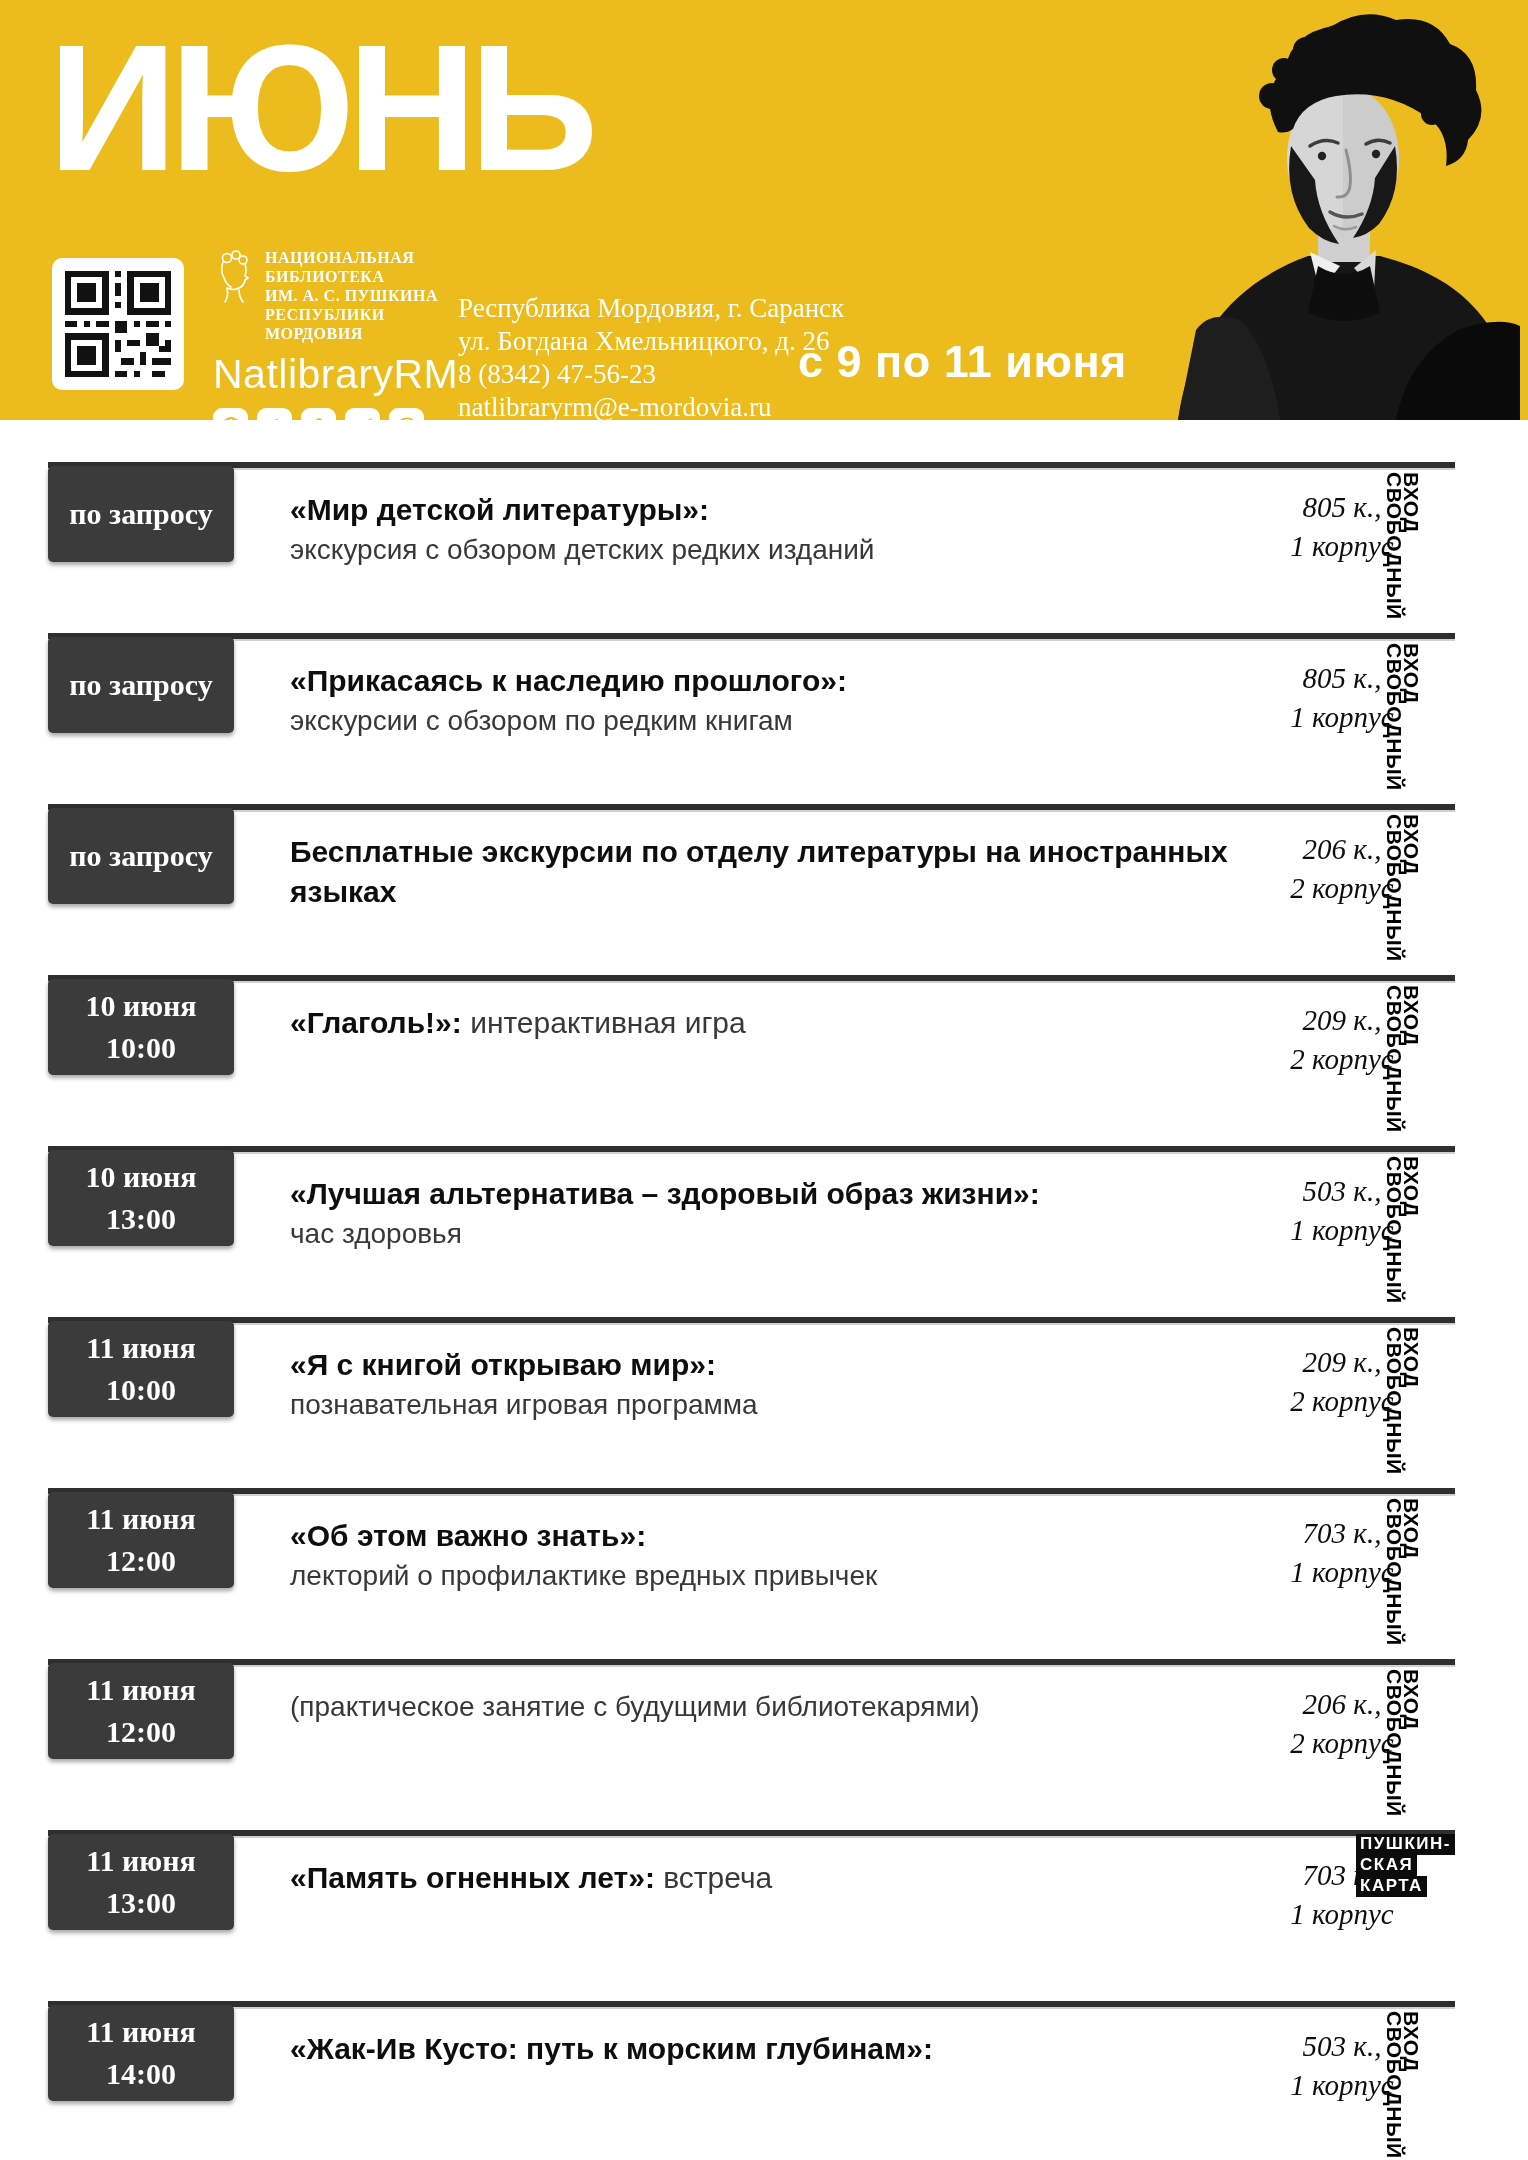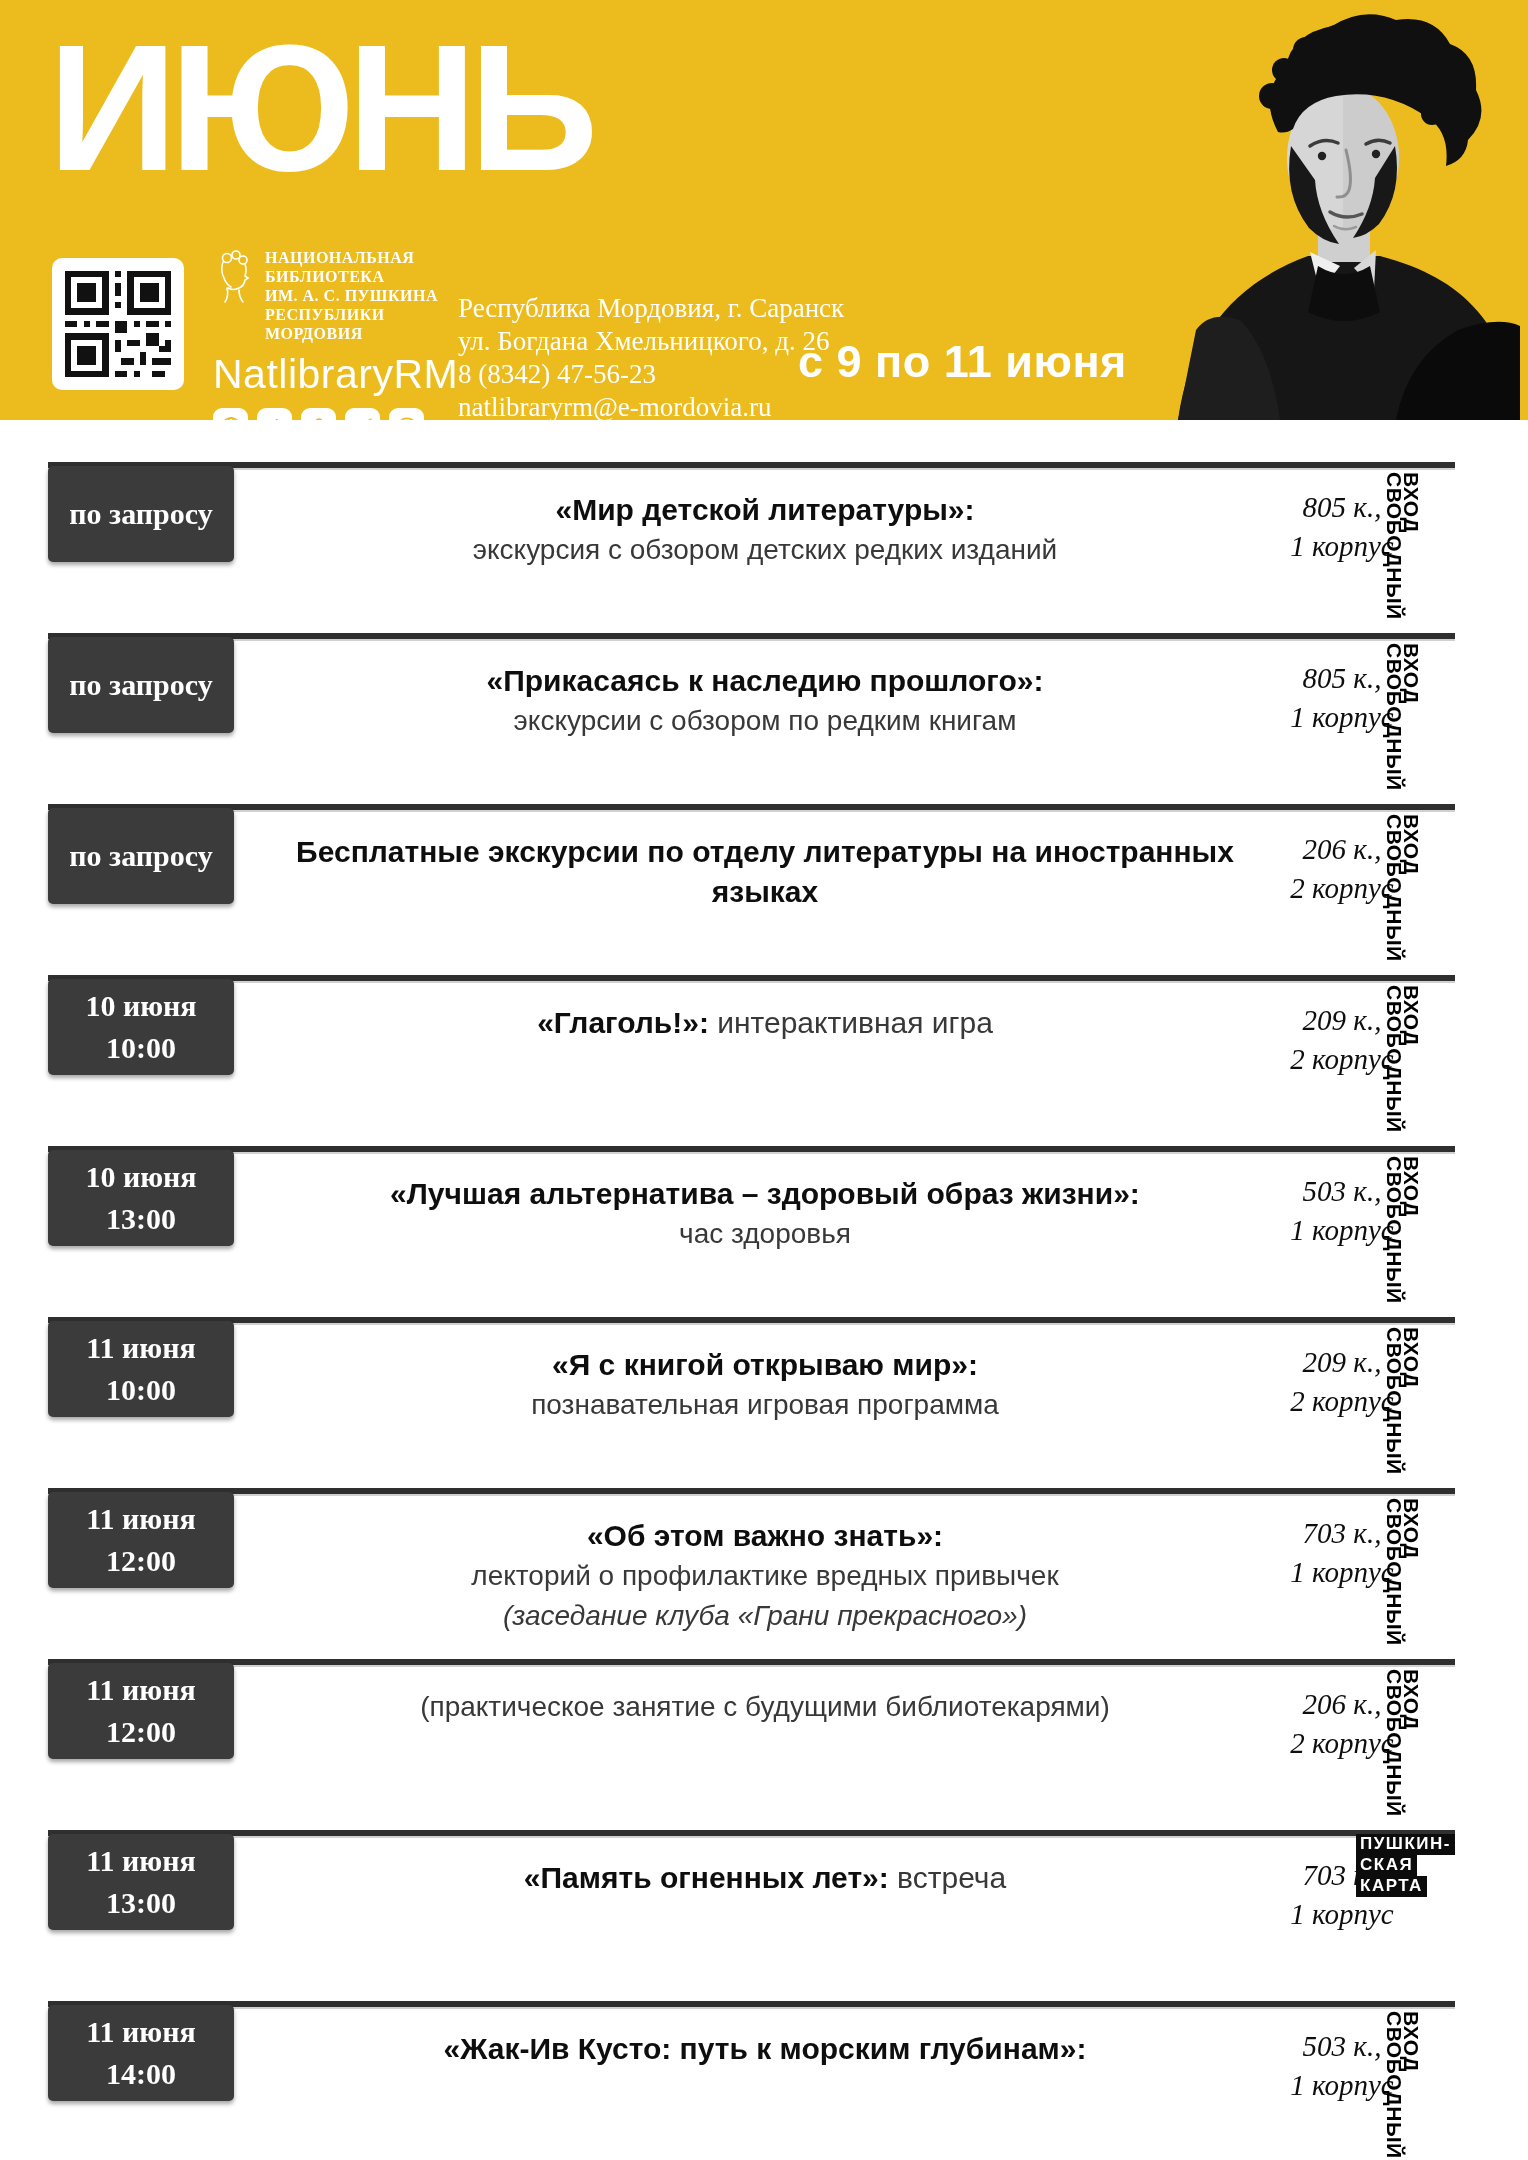--- a/index.html
+++ b/index.html
@@ -59,21 +59,21 @@
     box-shadow:0 2px 0 rgba(0,0,0,.18);
   }
   .badge{
     position:absolute; left:48px; top:4px; width:186px; height:96px;
     background:var(--badge,#3B3B3B); border-radius:5px;
     box-shadow:0 3px 4px rgba(0,0,0,.35);
     color:#fff; font-family:"Liberation Serif", serif; font-weight:700;
     font-size:30px; line-height:42px; text-align:center;
     display:flex; flex-direction:column; justify-content:center;
   }
-  .content{ position:absolute; left:290px; top:28px; width:950px; color:#101010;text-align:center; }
+  .content{ position:absolute; left:290px; top:28px; width:950px; color:#101010; }
   .content p{ font-size:28px; line-height:40px; color:#383838; }
   .content .line1{ font-size:30px; line-height:40px; }
   .content .line1 b{ color:#0e0e0e; font-weight:800; }
   .content i{ font-style:italic; }
   .location{
     position:absolute; left:1253px; top:26px; width:178px;
     font-family:"Liberation Serif", serif; font-style:italic;
     font-size:29px; line-height:39px; text-align:center; color:#0e0e0e;
   }
   .free-entry{
@@ -359,21 +359,20 @@
 
   <section class="event-row">
     <div class="rule"></div>
     <div class="badge">
       <div>11 июня</div>
       <div>12:00</div>
     </div>
     <div class="content">
       <p class="line1"><b class="txt">«Об этом важно знать»:</b> </p>
       <p class="line2"><span class="txt">лекторий о профилактике вредных привычек</span></p>
-      <p class="line3"><i class="txt">(заседание клуба «Грани прекрасного»)</i></p>
     </div>
     <div class="location">
       <div>703 к.,</div>
       <div>1 корпус</div>
     </div>
     <div class="free-entry">ВХОД
 СВОБОДНЫЙ</div>
 
   </section>
 

